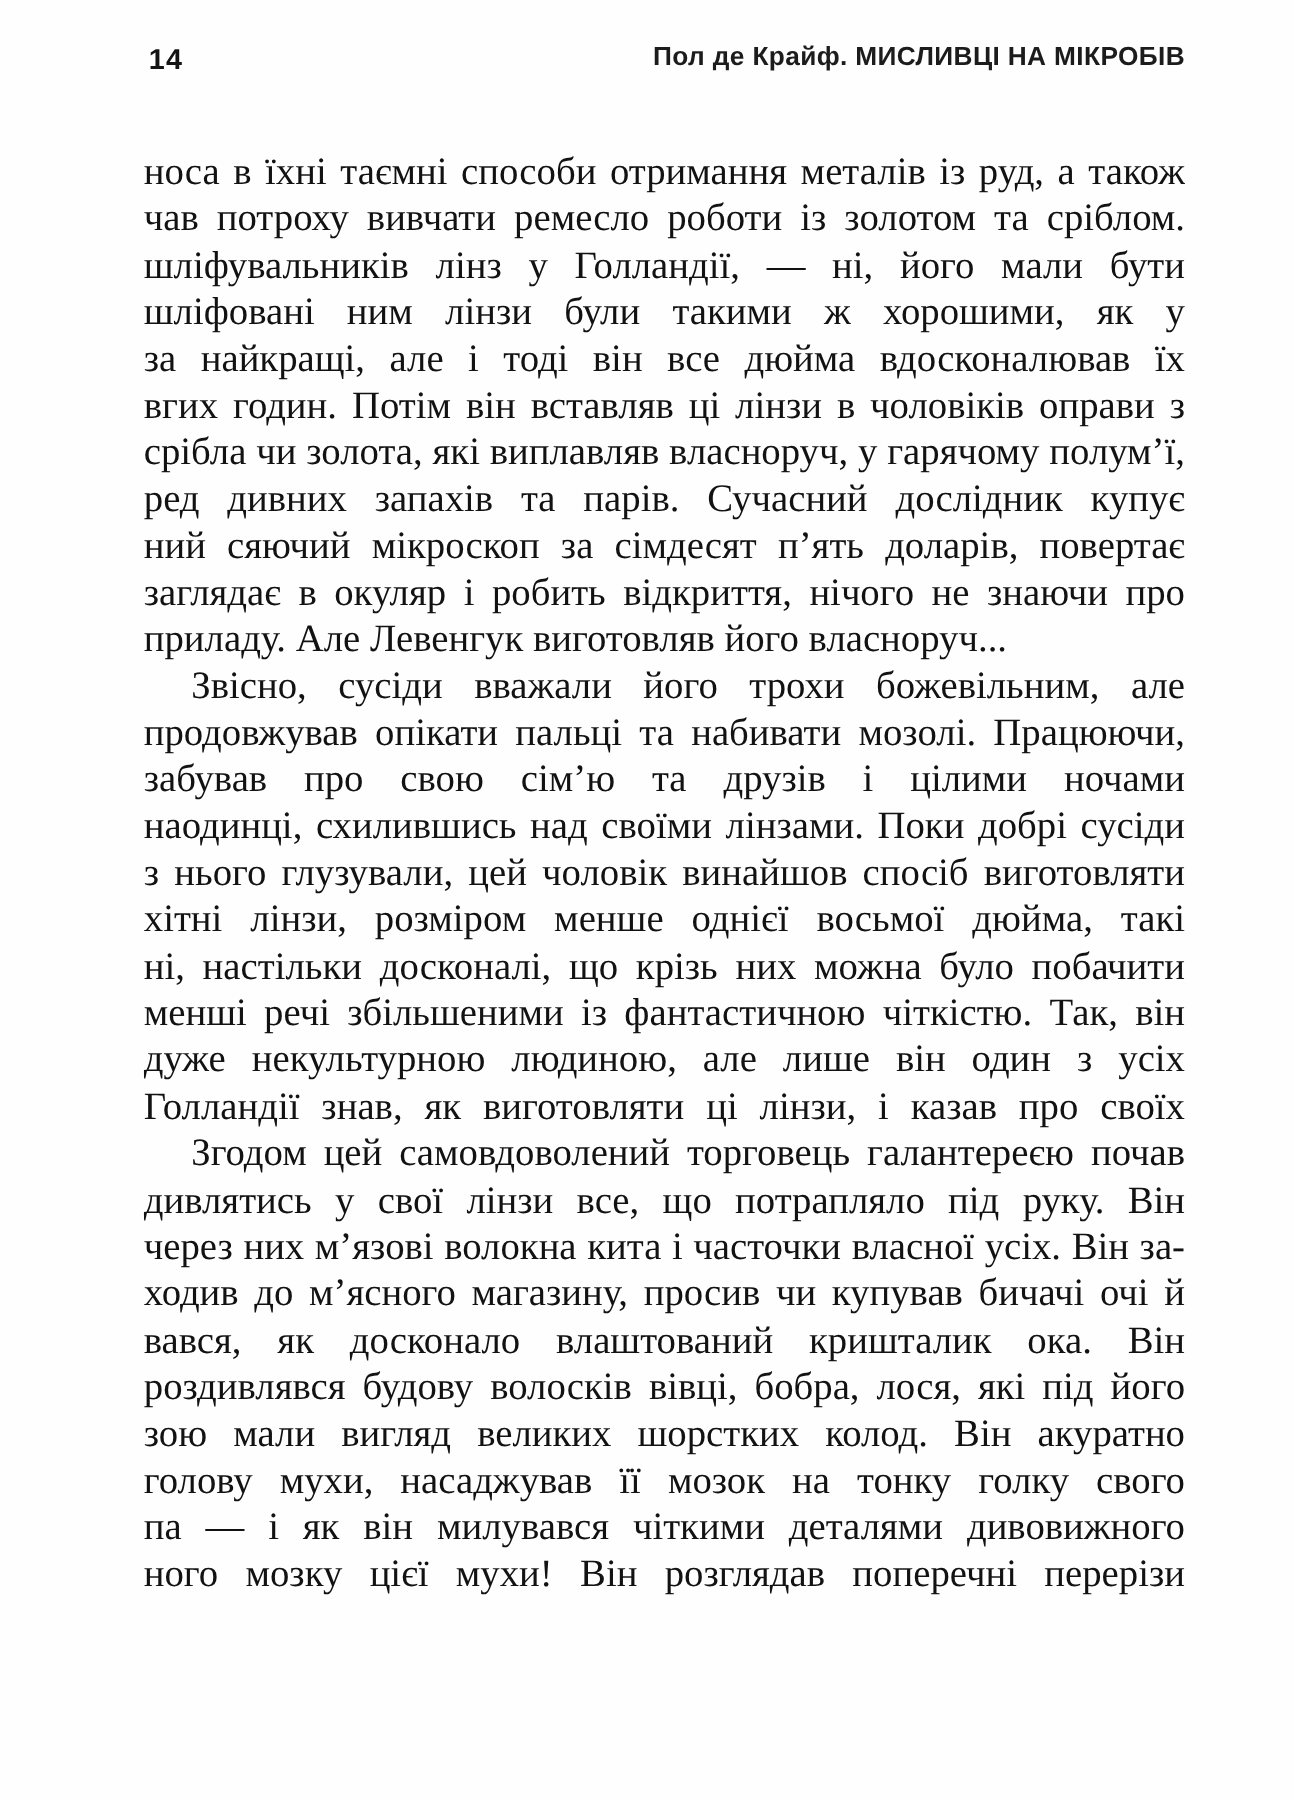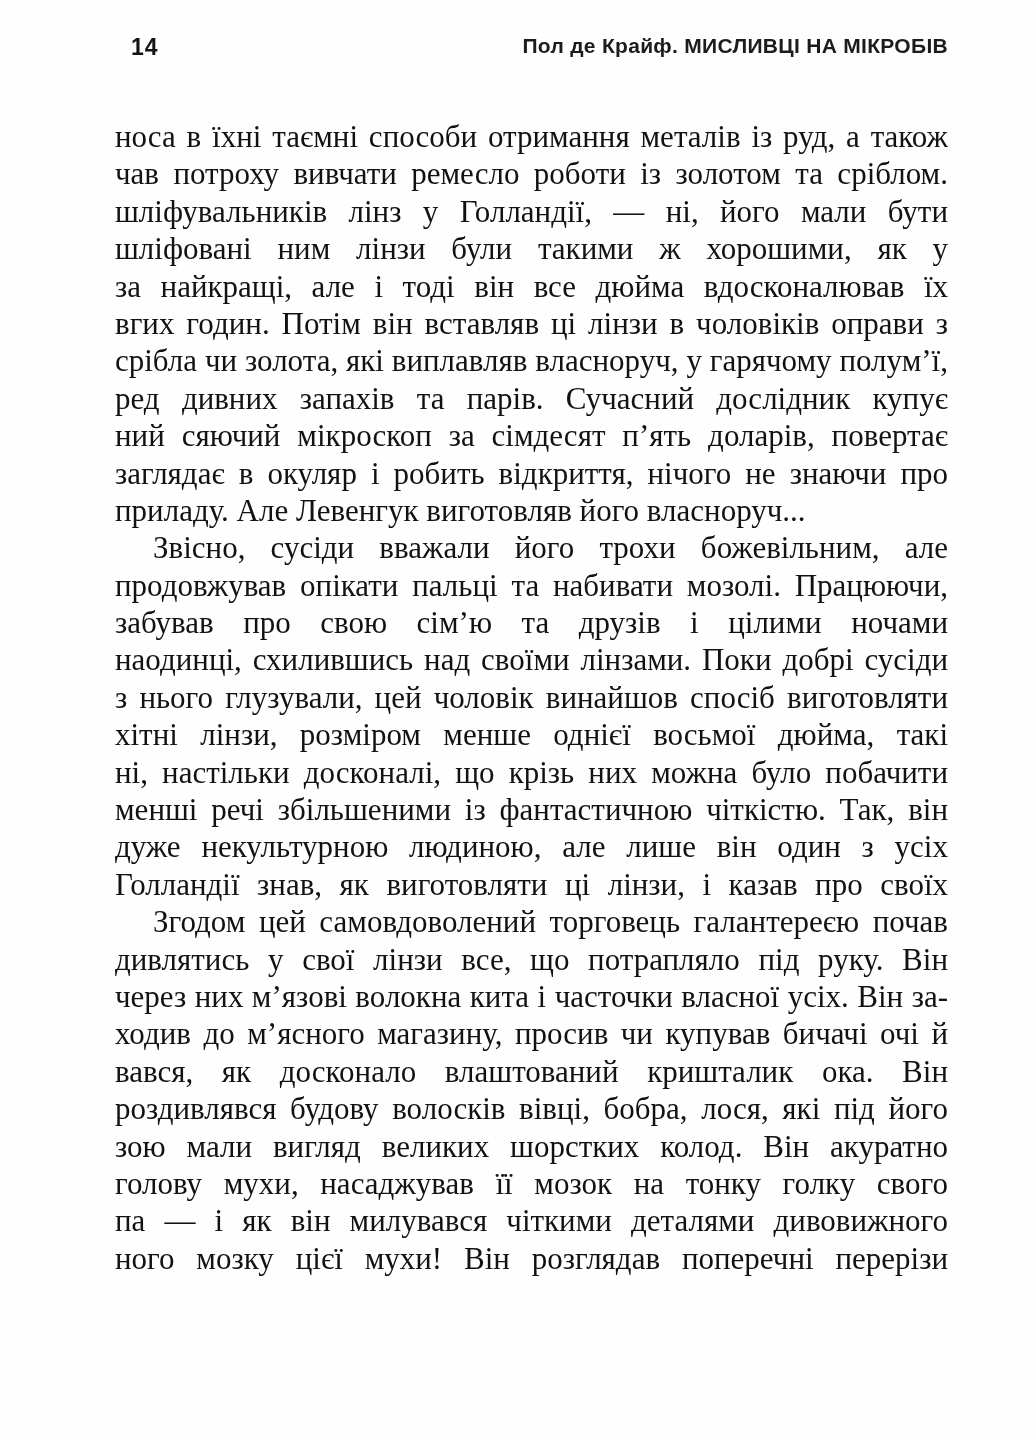--- a/index.html
+++ b/index.html
@@ -19,21 +19,21 @@
   .page-header {
     position: absolute;
     top: 34px;
     left: 115px;
     width: 833px;
     height: 30px;
     font-family: "Liberation Sans", sans-serif;
   }
   .page-number {
     position: absolute;
-    left: 16px;
+    left: 4px;
     top: 0;
     font-size: 23px;
     font-weight: bold;
     letter-spacing: 1px;
   }
   .running-title {
     text-align: right;
     font-size: 21px;
     font-weight: bold;
     letter-spacing: 0.3px;

